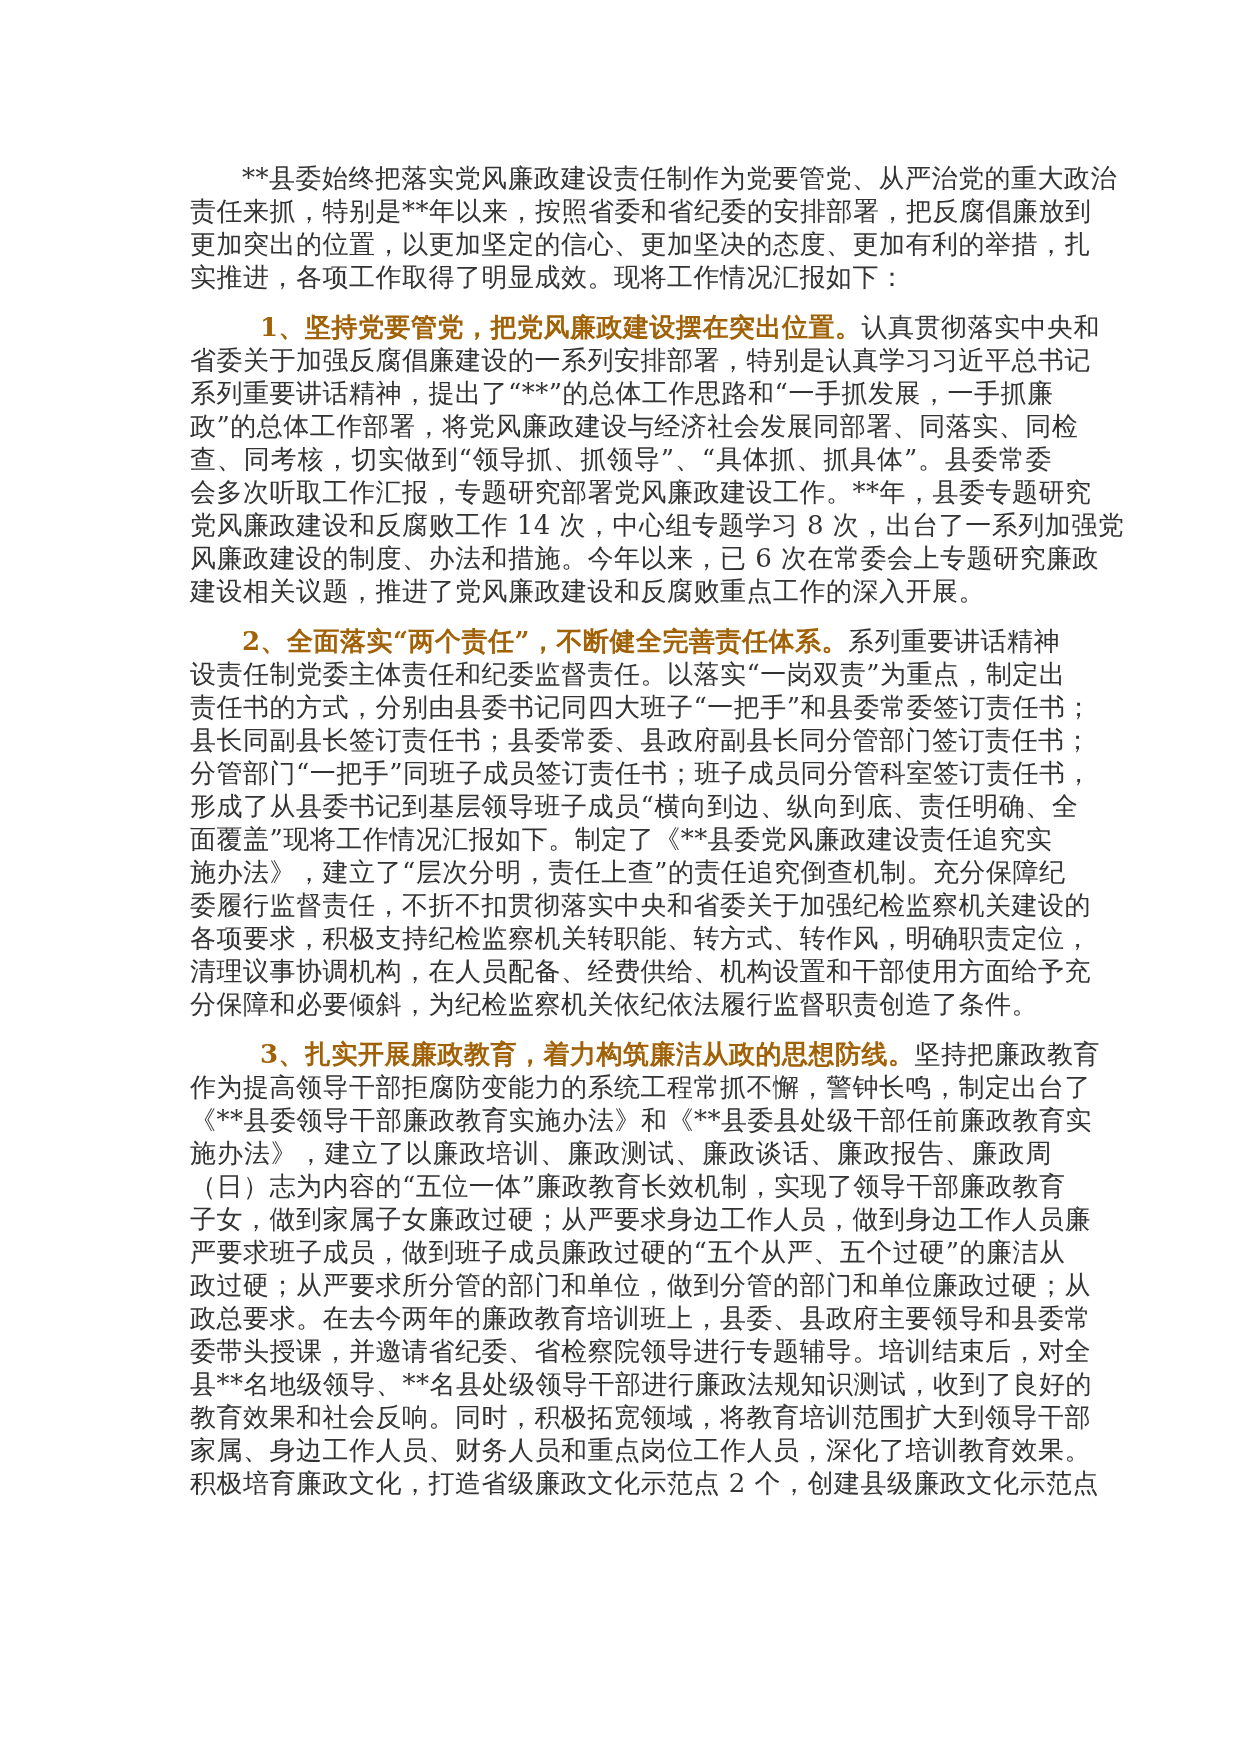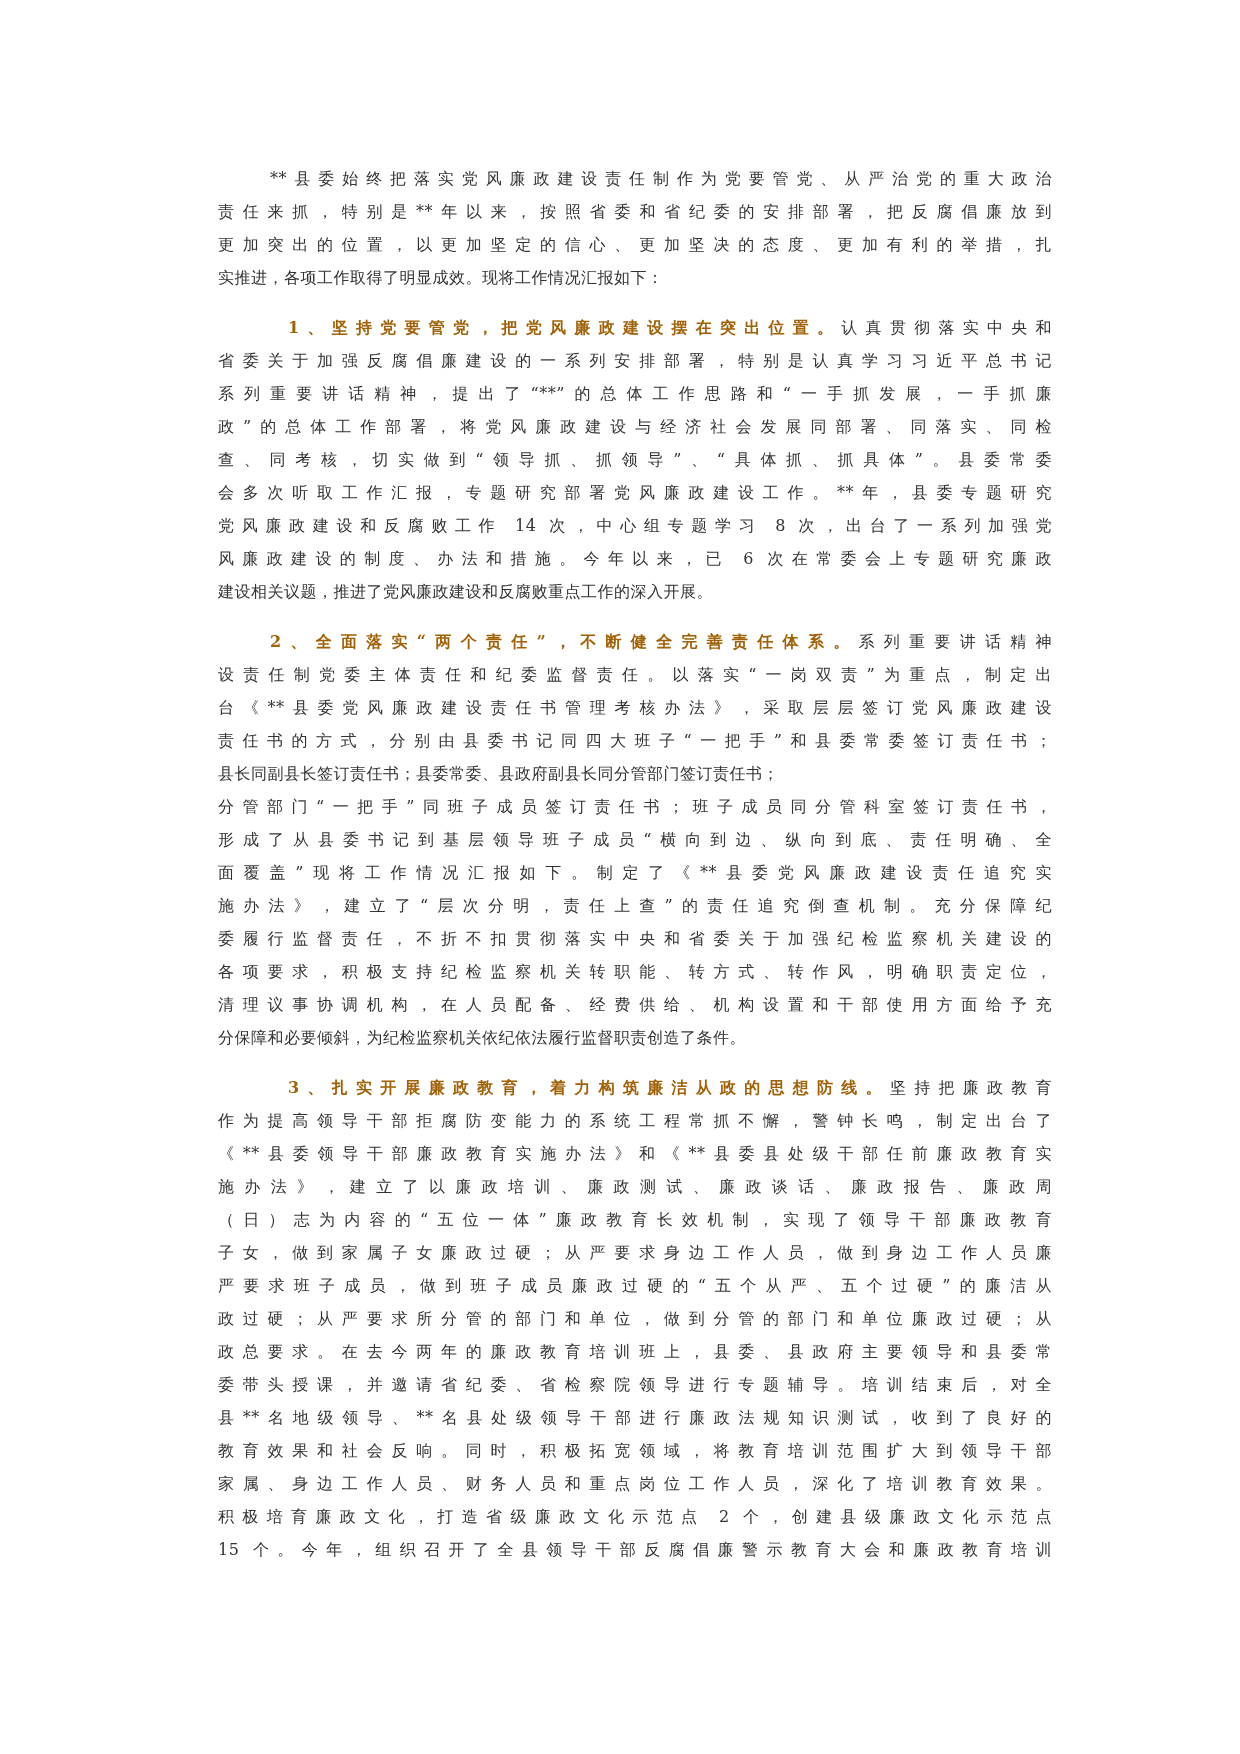--- a/index.html
+++ b/index.html
@@ -5,24 +5,23 @@
   html, body { margin: 0; padding: 0; background: #ffffff; }
   body { width: 1240px; height: 1754px; position: relative; overflow: hidden; }
   .page {
     position: absolute; left: 190px; top: 162px; width: 862px;
     font-family: "DejaVu Serif", "Liberation Serif", serif;
     color: #333333;
   }
   .para { margin: 0 0 17px 0; }
   .line {
     display: block; height: 33px; line-height: 33px;
-    font-size: 16px; white-space: nowrap;
+    font-size: 26px; white-space: nowrap;
     text-align: justify; text-align-last: justify;
     letter-spacing: 0.5px;
-    margin-left: 28px;
   }
   .line.last { text-align-last: left; }
   .indent1 { padding-left: 52px; }
   .indent2 { padding-left: 70px; }
   .bold { font-weight: bold; color: #a16207; }
 </style>
 </head>
 <body>
 
 <div class="page">
@@ -42,21 +41,20 @@
     <span class="line">查、同考核，切实做到“领导抓、抓领导”、“具体抓、抓具体”。县委常委</span>
     <span class="line">会多次听取工作汇报，专题研究部署党风廉政建设工作。**年，县委专题研究</span>
     <span class="line">党风廉政建设和反腐败工作 14 次，中心组专题学习 8 次，出台了一系列加强党</span>
     <span class="line">风廉政建设的制度、办法和措施。今年以来，已 6 次在常委会上专题研究廉政</span>
     <span class="line last">建设相关议题，推进了党风廉政建设和反腐败重点工作的深入开展。</span>
   </div>
 
   <div class="para">
     <span class="line indent1"><span class="bold">2、全面落实“两个责任”，不断健全完善责任体系。</span><span>系列重要讲话精神</span></span>
     <span class="line">设责任制党委主体责任和纪委监督责任。以落实“一岗双责”为重点，制定出</span>
-    <span class="line">台《**县委党风廉政建设责任书管理考核办法》，采取层层签订党风廉政建设</span>
     <span class="line">责任书的方式，分别由县委书记同四大班子“一把手”和县委常委签订责任书；</span>
     <span class="line last">县长同副县长签订责任书；县委常委、县政府副县长同分管部门签订责任书；</span>
     <span class="line">分管部门“一把手”同班子成员签订责任书；班子成员同分管科室签订责任书，</span>
     <span class="line">形成了从县委书记到基层领导班子成员“横向到边、纵向到底、责任明确、全</span>
     <span class="line">面覆盖”现将工作情况汇报如下。制定了《**县委党风廉政建设责任追究实</span>
     <span class="line">施办法》，建立了“层次分明，责任上查”的责任追究倒查机制。充分保障纪</span>
     <span class="line">委履行监督责任，不折不扣贯彻落实中央和省委关于加强纪检监察机关建设的</span>
     <span class="line">各项要求，积极支持纪检监察机关转职能、转方式、转作风，明确职责定位，</span>
     <span class="line">清理议事协调机构，在人员配备、经费供给、机构设置和干部使用方面给予充</span>
     <span class="line last">分保障和必要倾斜，为纪检监察机关依纪依法履行监督职责创造了条件。</span>
@@ -70,16 +68,15 @@
     <span class="line">（日）志为内容的“五位一体”廉政教育长效机制，实现了领导干部廉政教育</span>
     <span class="line">子女，做到家属子女廉政过硬；从严要求身边工作人员，做到身边工作人员廉</span>
     <span class="line">严要求班子成员，做到班子成员廉政过硬的“五个从严、五个过硬”的廉洁从</span>
     <span class="line">政过硬；从严要求所分管的部门和单位，做到分管的部门和单位廉政过硬；从</span>
     <span class="line">政总要求。在去今两年的廉政教育培训班上，县委、县政府主要领导和县委常</span>
     <span class="line">委带头授课，并邀请省纪委、省检察院领导进行专题辅导。培训结束后，对全</span>
     <span class="line">县**名地级领导、**名县处级领导干部进行廉政法规知识测试，收到了良好的</span>
     <span class="line">教育效果和社会反响。同时，积极拓宽领域，将教育培训范围扩大到领导干部</span>
     <span class="line">家属、身边工作人员、财务人员和重点岗位工作人员，深化了培训教育效果。</span>
     <span class="line">积极培育廉政文化，打造省级廉政文化示范点 2 个，创建县级廉政文化示范点</span>
-    <span class="line">15 个。今年，组织召开了全县领导干部反腐倡廉警示教育大会和廉政教育培训</span>
   </div>
 
 </div>
 
 </body></html>

